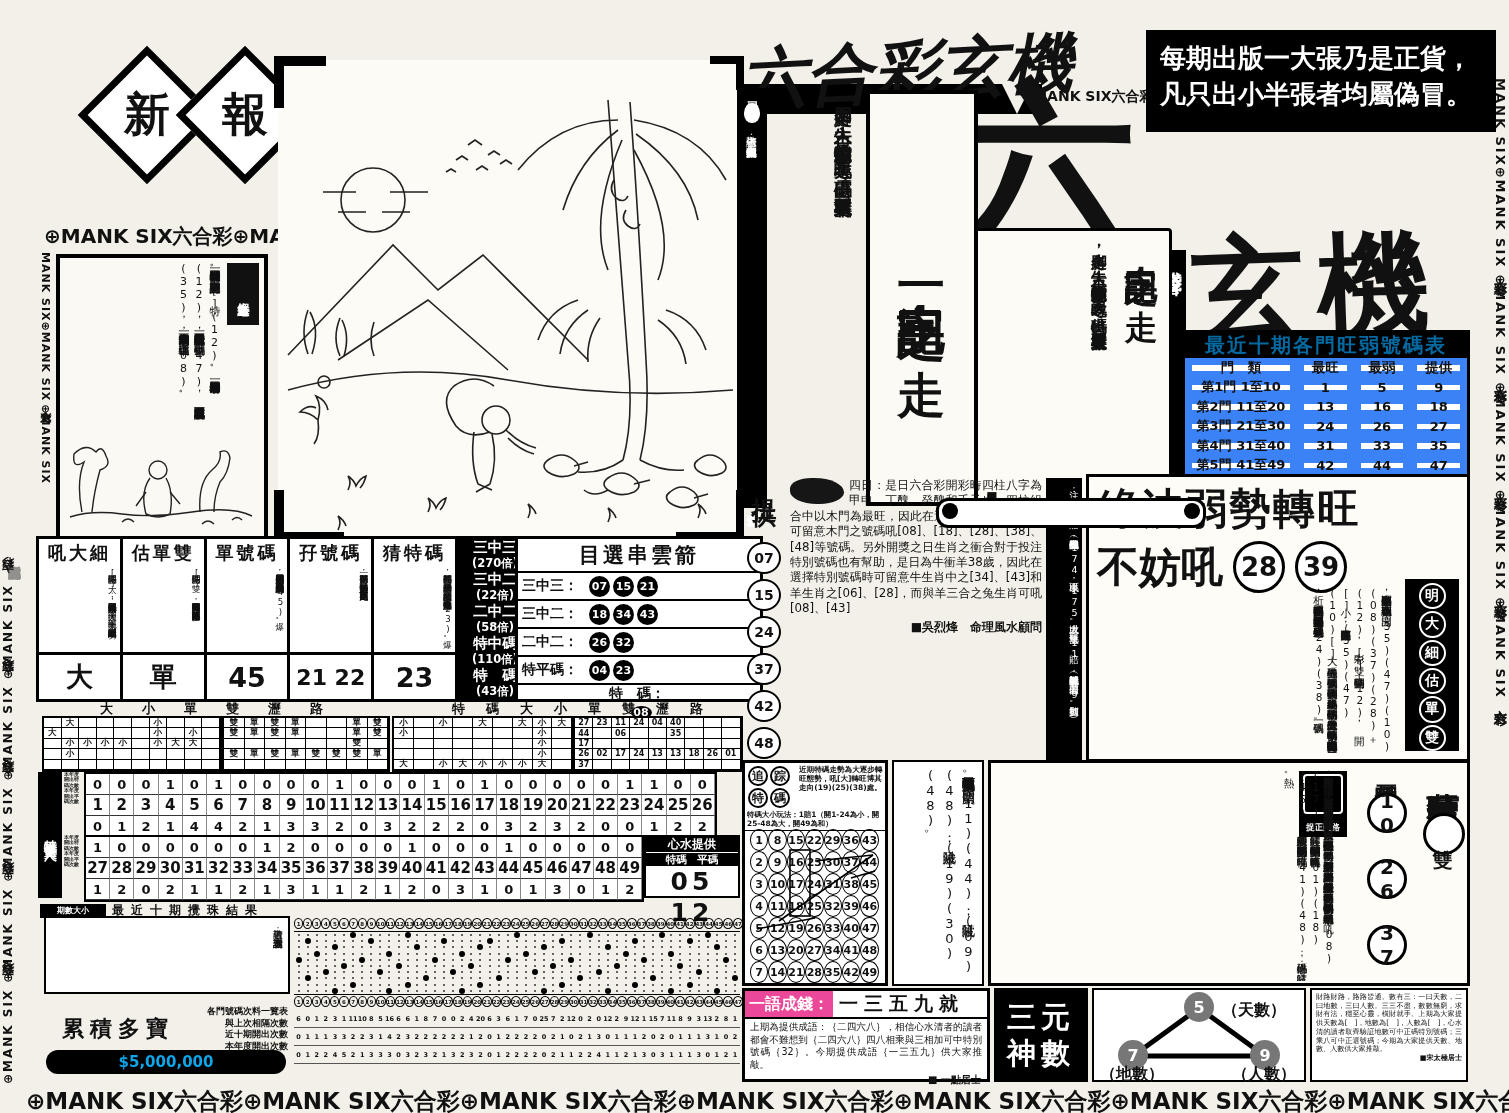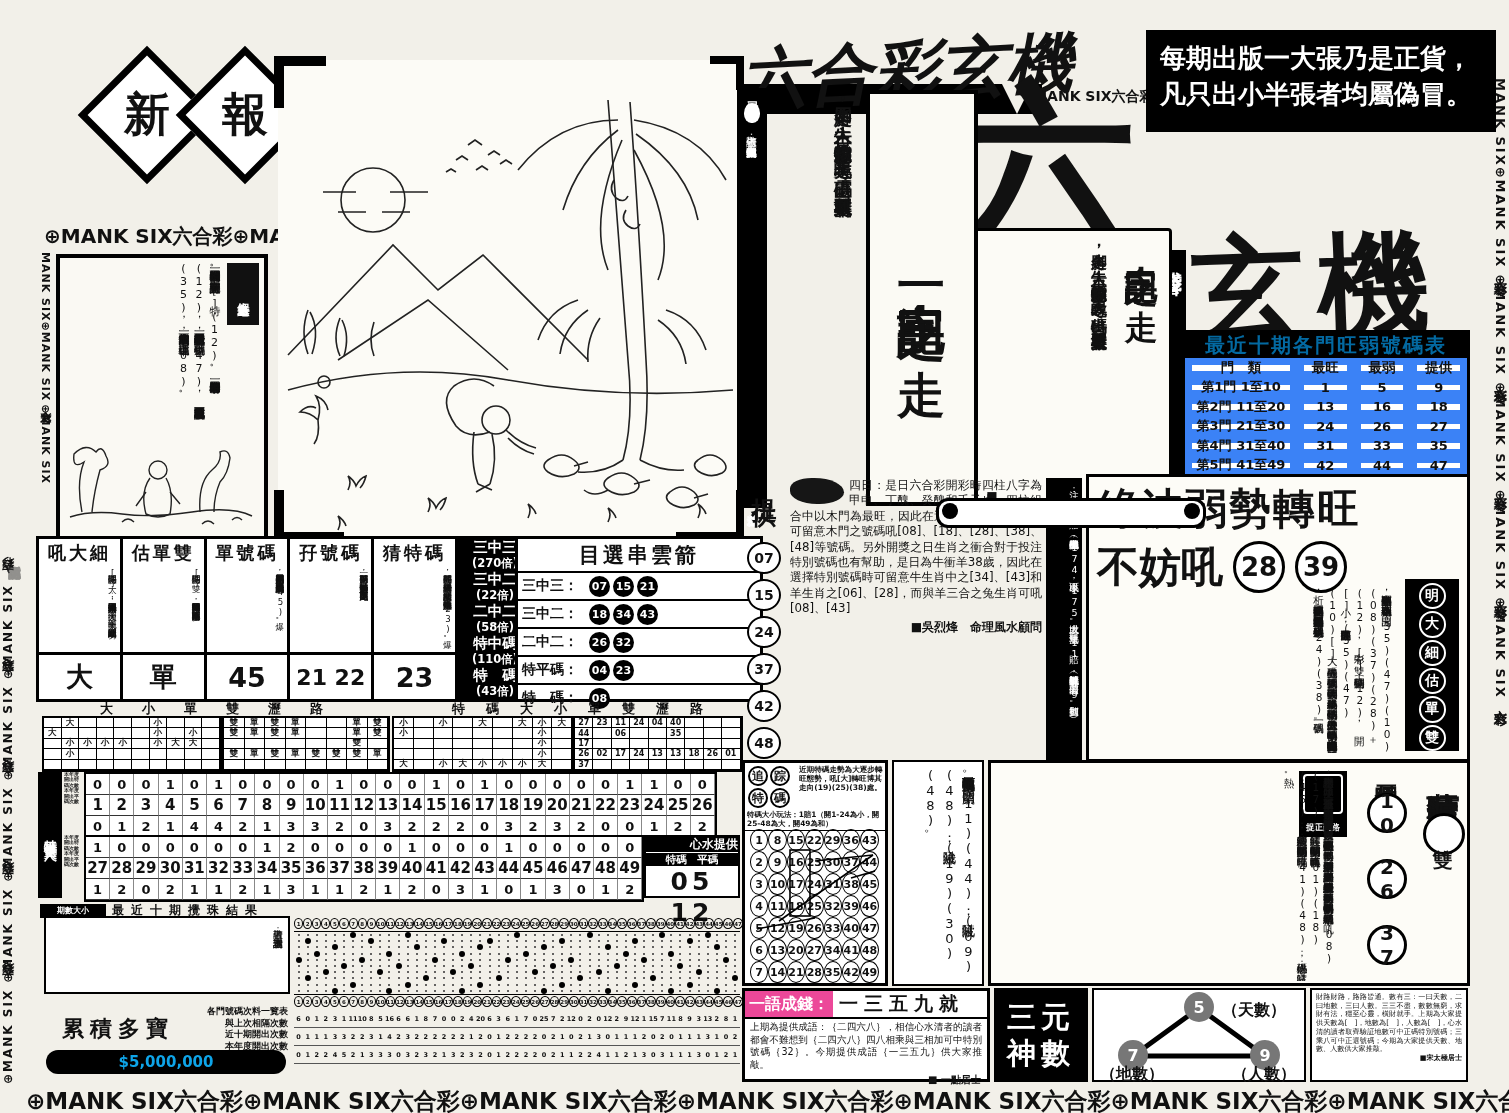--- a/index.html
+++ b/index.html
@@ -101,21 +101,21 @@
   .pred-body{flex:1;writing-mode:vertical-rl;text-orientation:upright;font-size:8.6px;line-height:11px;padding:1px 2px;overflow:hidden;}
   .pred-ans{height:44px;border-top:3px solid #000;font-size:27px;font-weight:900;display:flex;align-items:center;justify-content:center;}
   .odds{left:458px;top:536px;width:74px;height:166px;background:#000;color:#fff;text-align:center;font-weight:900;
         padding-top:3px;box-sizing:border-box;}
   .odds span{display:block;line-height:16px;}
   .odds span:nth-child(odd){font-size:14.5px;}
   .odds span:nth-child(even){font-size:11.5px;}
   .arrow{left:515px;top:536px;width:248px;height:166px;border:3px solid #000;background:#fff;box-sizing:border-box;}
   .arrow-title{font-size:21px;font-weight:900;text-align:center;letter-spacing:3px;border-bottom:2px solid #000;padding:2px 0;}
   .arrow-row{display:flex;align-items:center;height:26px;border-bottom:2px solid #000;padding-left:4px;gap:3px;}
-  .arrow-row:last-child{border-bottom:none;}
+  .arrow-row:last-child{border-bottom:none;flex-direction:column;}
   .arrow-label{font-size:14px;font-weight:900;width:64px;}
   .bcirc{width:21px;height:21px;background:#000;color:#fff;border-radius:50%;font-size:11px;font-weight:900;
          display:inline-flex;align-items:center;justify-content:center;}
 
   
   .provide{left:742px;top:478px;width:44px;height:284px;display:flex;flex-direction:column;align-items:center;}
   .provide-title{writing-mode:vertical-rl;font-size:25px;font-weight:900;letter-spacing:5px;height:66px;}
   .ocirc{width:30px;height:30px;border:2.5px solid #000;border-radius:50%;background:#fff;font-size:14px;font-weight:900;
          display:flex;align-items:center;justify-content:center;margin:2.5px 0;}
   .horo{left:790px;top:478px;width:252px;height:284px;font-size:11.8px;line-height:15.4px;text-align:justify;}
@@ -145,21 +145,21 @@
                font-size:13px;font-weight:900;letter-spacing:2px;display:flex;align-items:center;justify-content:center;}
   .mini{width:19px;font-size:5px;line-height:5.4px;overflow:hidden;font-weight:bold;color:#222;}
   .mini1{left:64px;top:772px;height:63px;}
   .mini2{left:64px;top:835px;height:63px;}
   .scalegrid{background:#fff;border:2px solid #000;display:inline-block;}
   .scalegrid .g-cell{border-right:1px solid #888;border-bottom:1px solid #333;}
   .scalegrid .g-row:nth-child(2) .g-cell{font-weight:900;font-size:15px;}
   .grid1{left:84px;top:772px;--cw:24.2px;--ch:21px;--fs:13px;}
   .grid2{left:84px;top:835px;--cw:24.2px;--ch:21px;--fs:13px;}
   .hint{left:644px;top:835px;width:96px;height:63px;border:2px solid #000;box-sizing:border-box;background:#fff;}
-  .hint-title{background:#000;color:#fff;font-size:12px;font-weight:900;text-align:right;height:15px;line-height:15px;}
+  .hint-title{background:#000;color:#fff;font-size:12px;font-weight:900;text-align:center;height:15px;line-height:15px;}
   .hint-cols{background:#000;color:#fff;font-size:10.5px;font-weight:900;text-align:center;height:13px;line-height:13px;border-top:1px solid #fff;}
   .hint-vals{font-size:25px;font-weight:900;text-align:center;line-height:31px;letter-spacing:4px;}
 
   
   .dots-tag{left:40px;top:904px;width:66px;height:14px;background:#000;color:#fff;font-size:8px;font-weight:bold;
             text-align:center;line-height:14px;}
   .dots-title{left:112px;top:902px;font-size:12px;font-weight:900;letter-spacing:7px;}
   .circles .g-cell{border:1px solid #000;border-radius:50%;marg:0;}
   .dots-head{left:294px;top:918px;--cw:9.1px;--ch:11px;--fs:5.5px;}
   .dotgrid{left:294px;top:931px;--cw:9.1px;--ch:6.2px;border:1px solid #000;border-left:none;border-right:none;}

